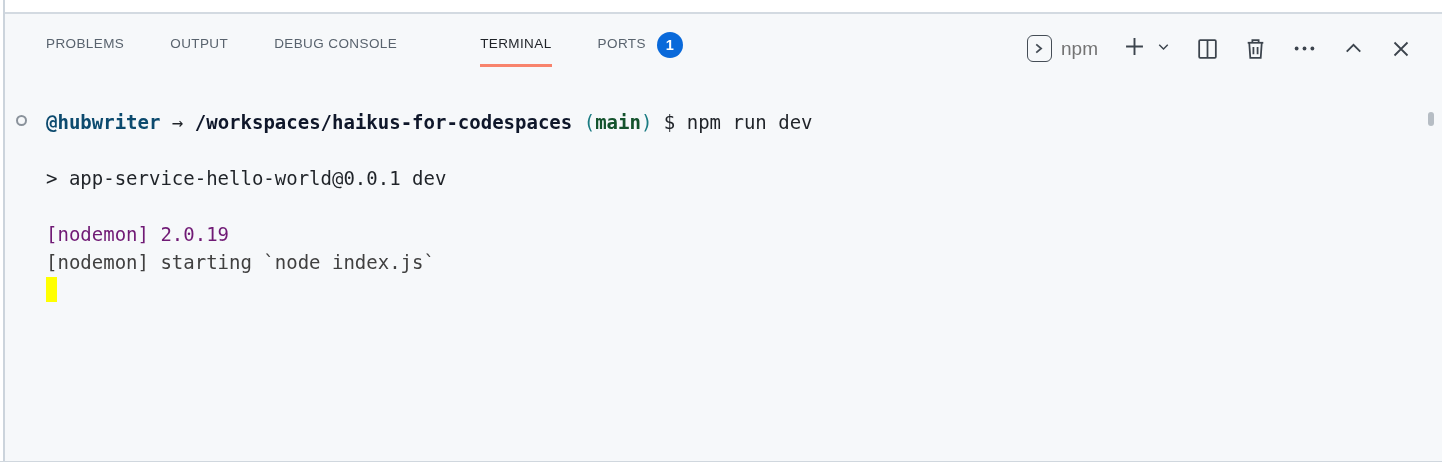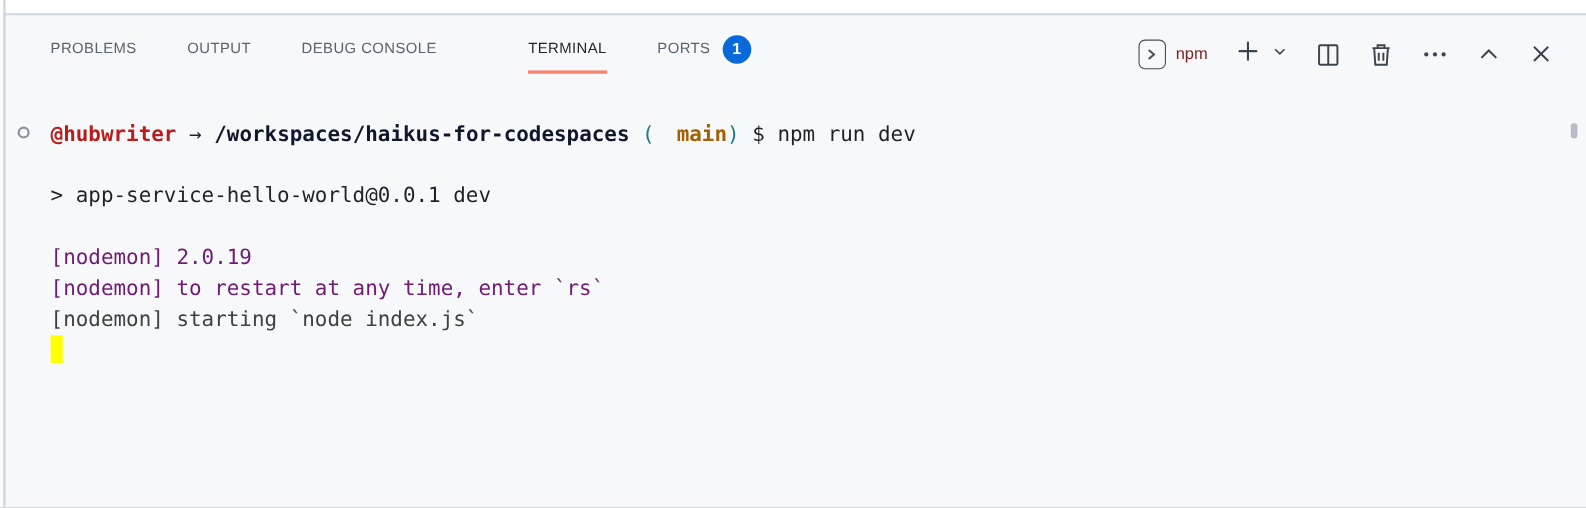--- a/index.html
+++ b/index.html
@@ -65,45 +65,45 @@
   .actions { display: flex; align-items: center; gap: 23px; margin-top: -3px; color: #3c444d; }
   .action { display: inline-flex; align-items: center; cursor: pointer; }
   .action svg { display: block; }
   .term-selector { display: inline-flex; align-items: center; gap: 9px; cursor: pointer; }
   .term-box {
     width: 25px; height: 27px;
     border: 1.6px solid #454d56;
     border-radius: 6px;
     display: inline-flex; align-items: center; justify-content: center;
   }
-  .term-label { font-size: 15px; color: #7f1d1d; text-align: center; }
+  .term-label { font-size: 19px; color: #737373; text-align: center; }
   .plus-group { display: inline-flex; align-items: center; gap: 7px; cursor: pointer; }
   
   .terminal {
     margin-top: 22px;
     padding-left: 46px;
     font-family: "DejaVu Sans Mono", "Liberation Mono", monospace;
     font-size: 19px;
     line-height: 28px;
     color: #1f2328;
   }
   .term-line { white-space: pre; min-height: 28px; }
   .prompt-line { position: relative; }
   .cmd-circle {
     position: absolute;
     left: -30px; top: 7px;
     width: 11px; height: 11px;
     border: 2px solid #8a929b;
     border-radius: 50%;
     background: transparent;
   }
-  .green-bold { color: #b91c1c; font-weight: bold; }
+  .green-bold { color: #0c4a6e; font-weight: bold; }
   .blue-bold  { color: #0f172a; font-weight: bold; text-align: right; }
   .teal       { color: #1b7c83; }
-  .red-bold   { color: #a16207; font-weight: bold; margin-left: 20px; }
+  .red-bold   { color: #14532d; font-weight: bold; }
   .yellow     { color: #701a75; }
   .green      { color: #404040; }
   .cursor-block {
     display: inline-block;
     width: 11px; height: 25px;
     margin-top: 1px;
     background: #ffff00;
     vertical-align: top;
   }
   .scrollbar-thumb {
@@ -212,19 +212,18 @@
       </div>
     </div>
   </div>
 
   <div class="terminal">
     <div class="term-line prompt-line"><span class="cmd-circle"></span><span class="green-bold">@hubwriter</span> <span>→</span> <span class="blue-bold">/workspaces/haikus-for-codespaces</span> <span class="teal">(</span><span class="red-bold">main</span><span class="teal">)</span> <span>$ npm run dev</span></div>
     <div class="term-line"></div>
     <div class="term-line">&gt; app-service-hello-world@0.0.1 dev</div>
     <div class="term-line"></div>
     <div class="term-line yellow">[nodemon] 2.0.19</div>
-    <div class="term-line yellow">[nodemon] to restart at any time, enter `rs`</div>
     <div class="term-line green">[nodemon] starting `node index.js`</div>
     <div class="term-line"><span class="cursor-block"></span></div>
   </div>
 
   <div class="scrollbar-thumb"></div>
 </div>
 
 </body></html>

